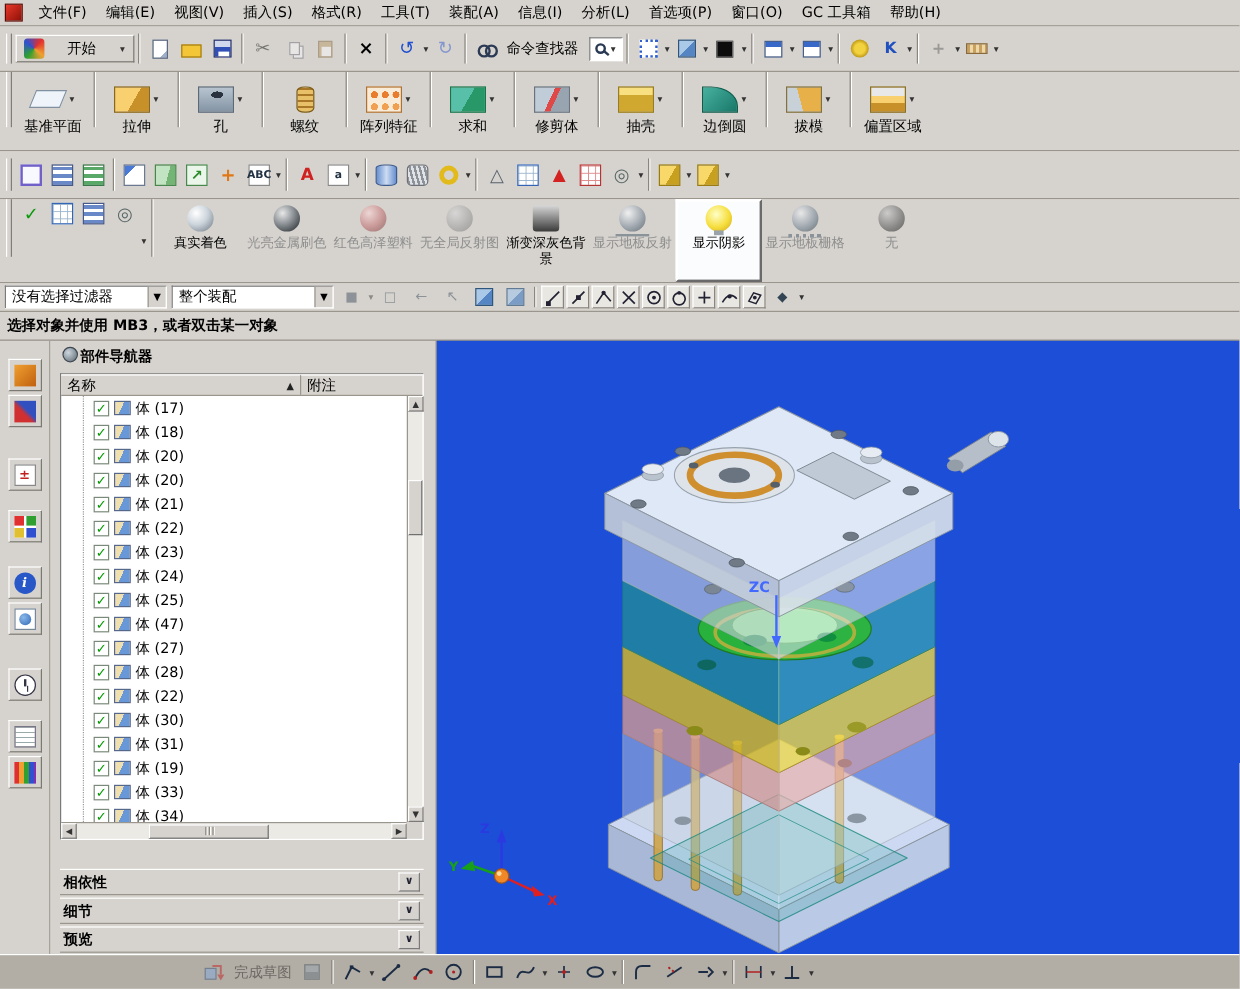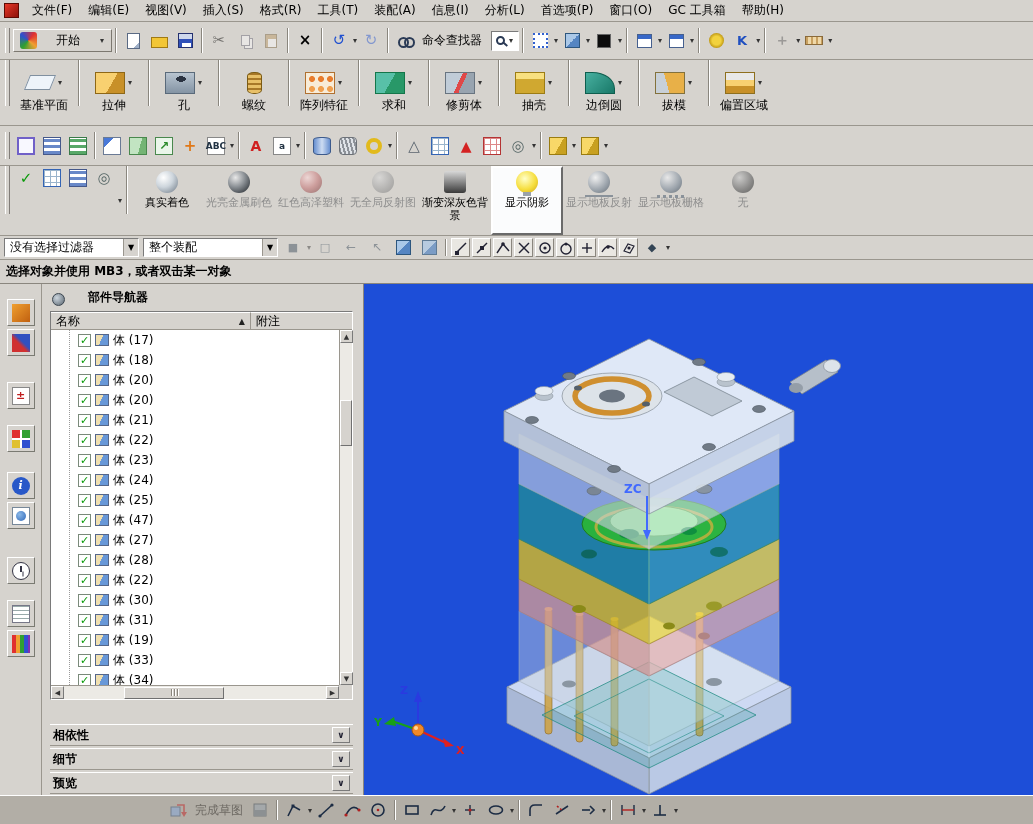--- a/index.html
+++ b/index.html
@@ -125,21 +125,21 @@
   .r-info{background:#2858c8;border-radius:50%;color:#fff;font-style:italic;font-family:"DejaVu Serif","Liberation Serif",serif;font-weight:bold}
   .r-web{background:#fff;border:1px solid #789;position:relative}
   .r-web::after{content:'';position:absolute;inset:3px;border-radius:50%;background:radial-gradient(circle at 35% 35%,#8ab8e8,#3068b8)}
   .r-hist{background:#fff;border:1.5px solid #334;border-radius:50%;position:relative}
   .r-hist::after{content:'';position:absolute;left:7px;top:3px;width:2px;height:6px;background:#334;box-shadow:2px 5px 0 -0.5px #334}
   .r-note{background:repeating-linear-gradient(0deg,#fff 0 3px,#9aa 3px 4px);border:1px solid #778}
   .r-pal{background:linear-gradient(90deg,#e03030 0 4px,#f0a030 4px 8px,#30a030 8px 12px,#3050d0 12px 16px,#8030b0 16px)}
 
   
   #navigator{width:322px;background:#d6d3ce;border-right:1px solid #8a867e;position:relative;flex:none}
-  .nav-header{position:absolute;top:5px;left:10px;display:flex;align-items:flex-end;gap:23px;font-weight:bold}
+  .nav-header{position:absolute;top:5px;left:10px;display:flex;align-items:flex-start;gap:2px;font-weight:bold}
   .nav-ico{width:13px;height:13px;border-radius:50%;background:radial-gradient(circle at 35% 35%,#cdd6de,#5a6670);border:1px solid #3c4650}
   .tree-box{position:absolute;top:27px;left:8px;right:10px;height:389px;background:#fff;border:1px solid;border-color:#7a7a7a #fff #fff #7a7a7a}
   .tree-cols{display:flex;height:18px;background:#d6d3ce;border-bottom:1px solid #9a968e}
   .colcell{display:flex;align-items:center;justify-content:space-between;padding:0 5px;border-right:1px solid #9a968e;border-top:1px solid #fff;font-size:12px}
   .col-name{width:200px}
   .col-note{flex:1;border-right:none}
   .sort{font-size:8px;color:#222}
   .tree-rows{position:absolute;top:18px;left:0;right:13px;bottom:14px;overflow:hidden}
   .tree-rows::before{content:'';position:absolute;left:18px;top:0;bottom:0;border-left:1px dotted #9a9a9a}
   .trow{display:flex;align-items:center;height:20px;padding-left:27px;gap:4px}
@@ -469,27 +469,27 @@
     <span class="rlbl rdis">红色高泽塑料</span>
   </div>
   <div class="rbtn">
     <span class="sph sp-flat"></span>
     <span class="rlbl rdis">无全局反射图</span>
   </div>
   <div class="rbtn">
     <span class="sph sp-grad"></span>
     <span class="rlbl">渐变深灰色背景</span>
   </div>
+  <div class="rbtn">
+    <span class="sph sp-floor"></span>
+    <span class="rlbl rdis">显示地板反射</span>
+  </div>
   <div class="rbtn rsel">
     <span class="sph sp-bulb"></span>
     <span class="rlbl">显示阴影</span>
-  </div>
-  <div class="rbtn">
-    <span class="sph sp-floor"></span>
-    <span class="rlbl rdis">显示地板反射</span>
   </div>
   <div class="rbtn">
     <span class="sph sp-grid"></span>
     <span class="rlbl rdis">显示地板栅格</span>
   </div>
   <div class="rbtn">
     <span class="sph sp-none"></span>
     <span class="rlbl rdis">无</span>
   </div>
 </div>

